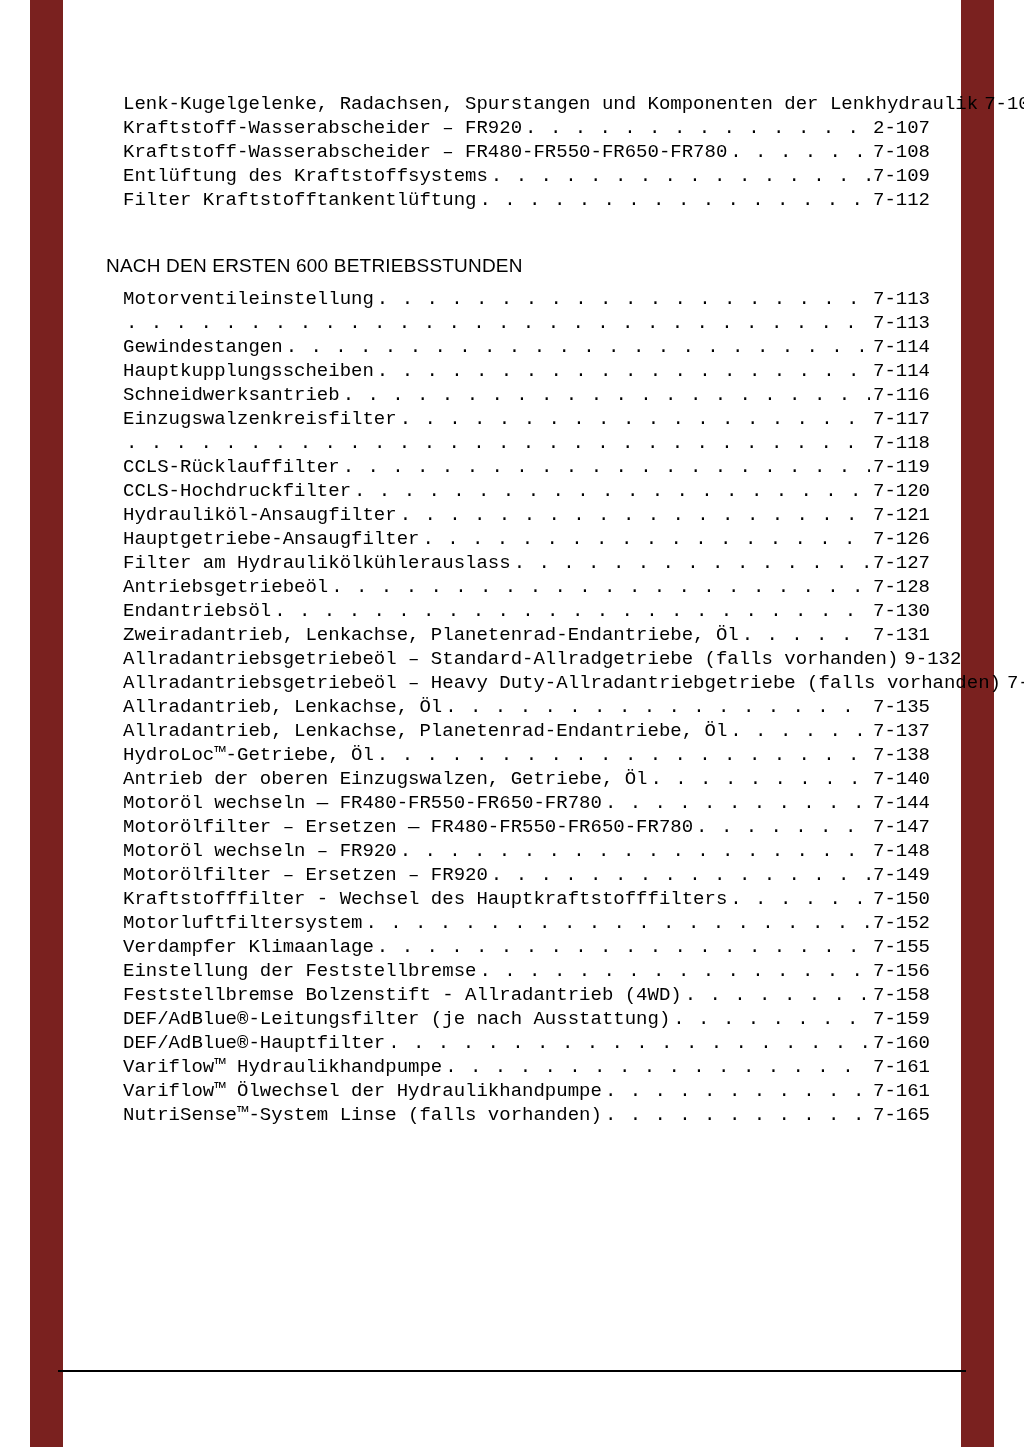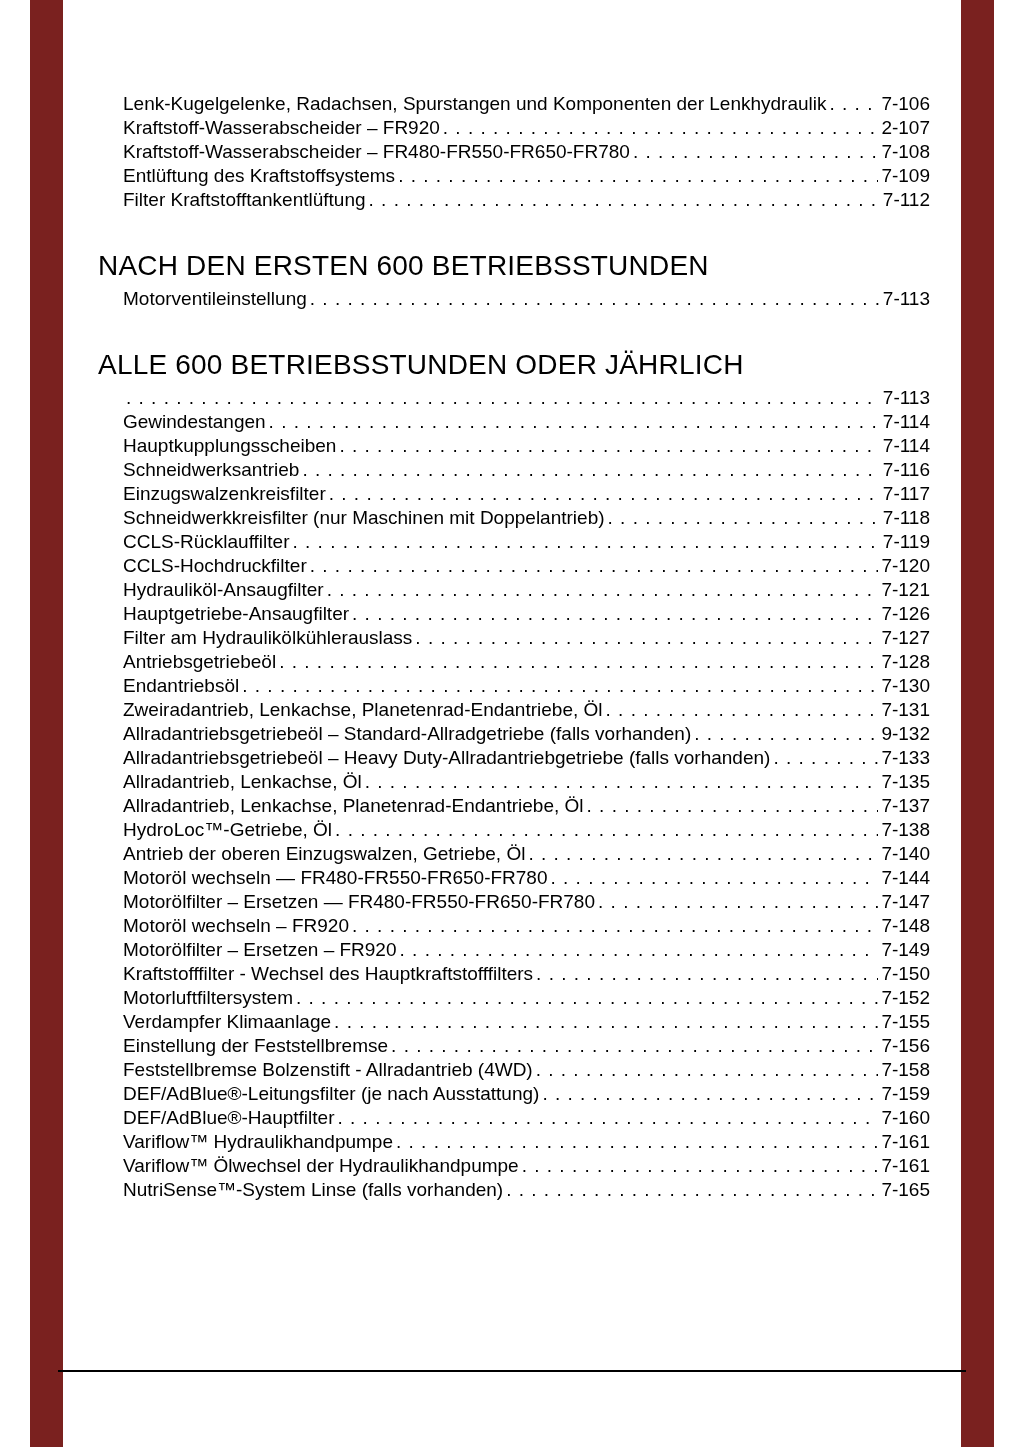--- a/index.html
+++ b/index.html
@@ -25,28 +25,28 @@
   .edge-bar.left  { left: 30px; }
   .edge-bar.right { right: 30px; }
 
   .toc-content {
     position: absolute;
     left: 90px;
     right: 94px;
     top: 92px;
   }
   .toc-section .heading {
-    font-size: 28px;
+    font-size: 19px;
     font-weight: 400;
     line-height: 32px;
-    margin: 38px 0 5px 8px;
+    margin: 38px 0 5px 16px;
     letter-spacing: 0.2px;
   }
   .toc-section:first-child .heading { margin-top: 0; }
-  .entries { margin-left: 33px; }
+  .entries { margin-left: 33px; font-family: Liberation Mono, monospace; }
   .entry {
     display: flex;
     align-items: baseline;
     font-size: 19px;
     line-height: 24px;
     white-space: nowrap;
   }
   .entry .title { flex: 0 0 auto; }
   .entry .dots {
     flex: 1 1 auto;
@@ -110,21 +110,20 @@
         <h2 class="heading">NACH DEN ERSTEN 600 BETRIEBSSTUNDEN</h2>
         <div class="entries">
           <div class="entry">
             <span class="title">Motorventileinstellung</span>
             <span class="dots"></span>
             <span class="page">7-113</span>
           </div>
         </div>
       </section>
       <section class="toc-section">
-        <h2 class="heading">ALLE 600 BETRIEBSSTUNDEN ODER JÄHRLICH</h2>
         <div class="entries">
           <div class="entry">
             <span class="dots"></span>
             <span class="page">7-113</span>
           </div>
           <div class="entry">
             <span class="title">Gewindestangen</span>
             <span class="dots"></span>
             <span class="page">7-114</span>
           </div>
@@ -137,21 +136,20 @@
             <span class="title">Schneidwerksantrieb</span>
             <span class="dots"></span>
             <span class="page">7-116</span>
           </div>
           <div class="entry">
             <span class="title">Einzugswalzenkreisfilter</span>
             <span class="dots"></span>
             <span class="page">7-117</span>
           </div>
           <div class="entry">
-            <span class="title">Schneidwerkkreisfilter (nur Maschinen mit Doppelantrieb)</span>
             <span class="dots"></span>
             <span class="page">7-118</span>
           </div>
           <div class="entry">
             <span class="title">CCLS-Rücklauffilter</span>
             <span class="dots"></span>
             <span class="page">7-119</span>
           </div>
           <div class="entry">
             <span class="title">CCLS-Hochdruckfilter</span>

